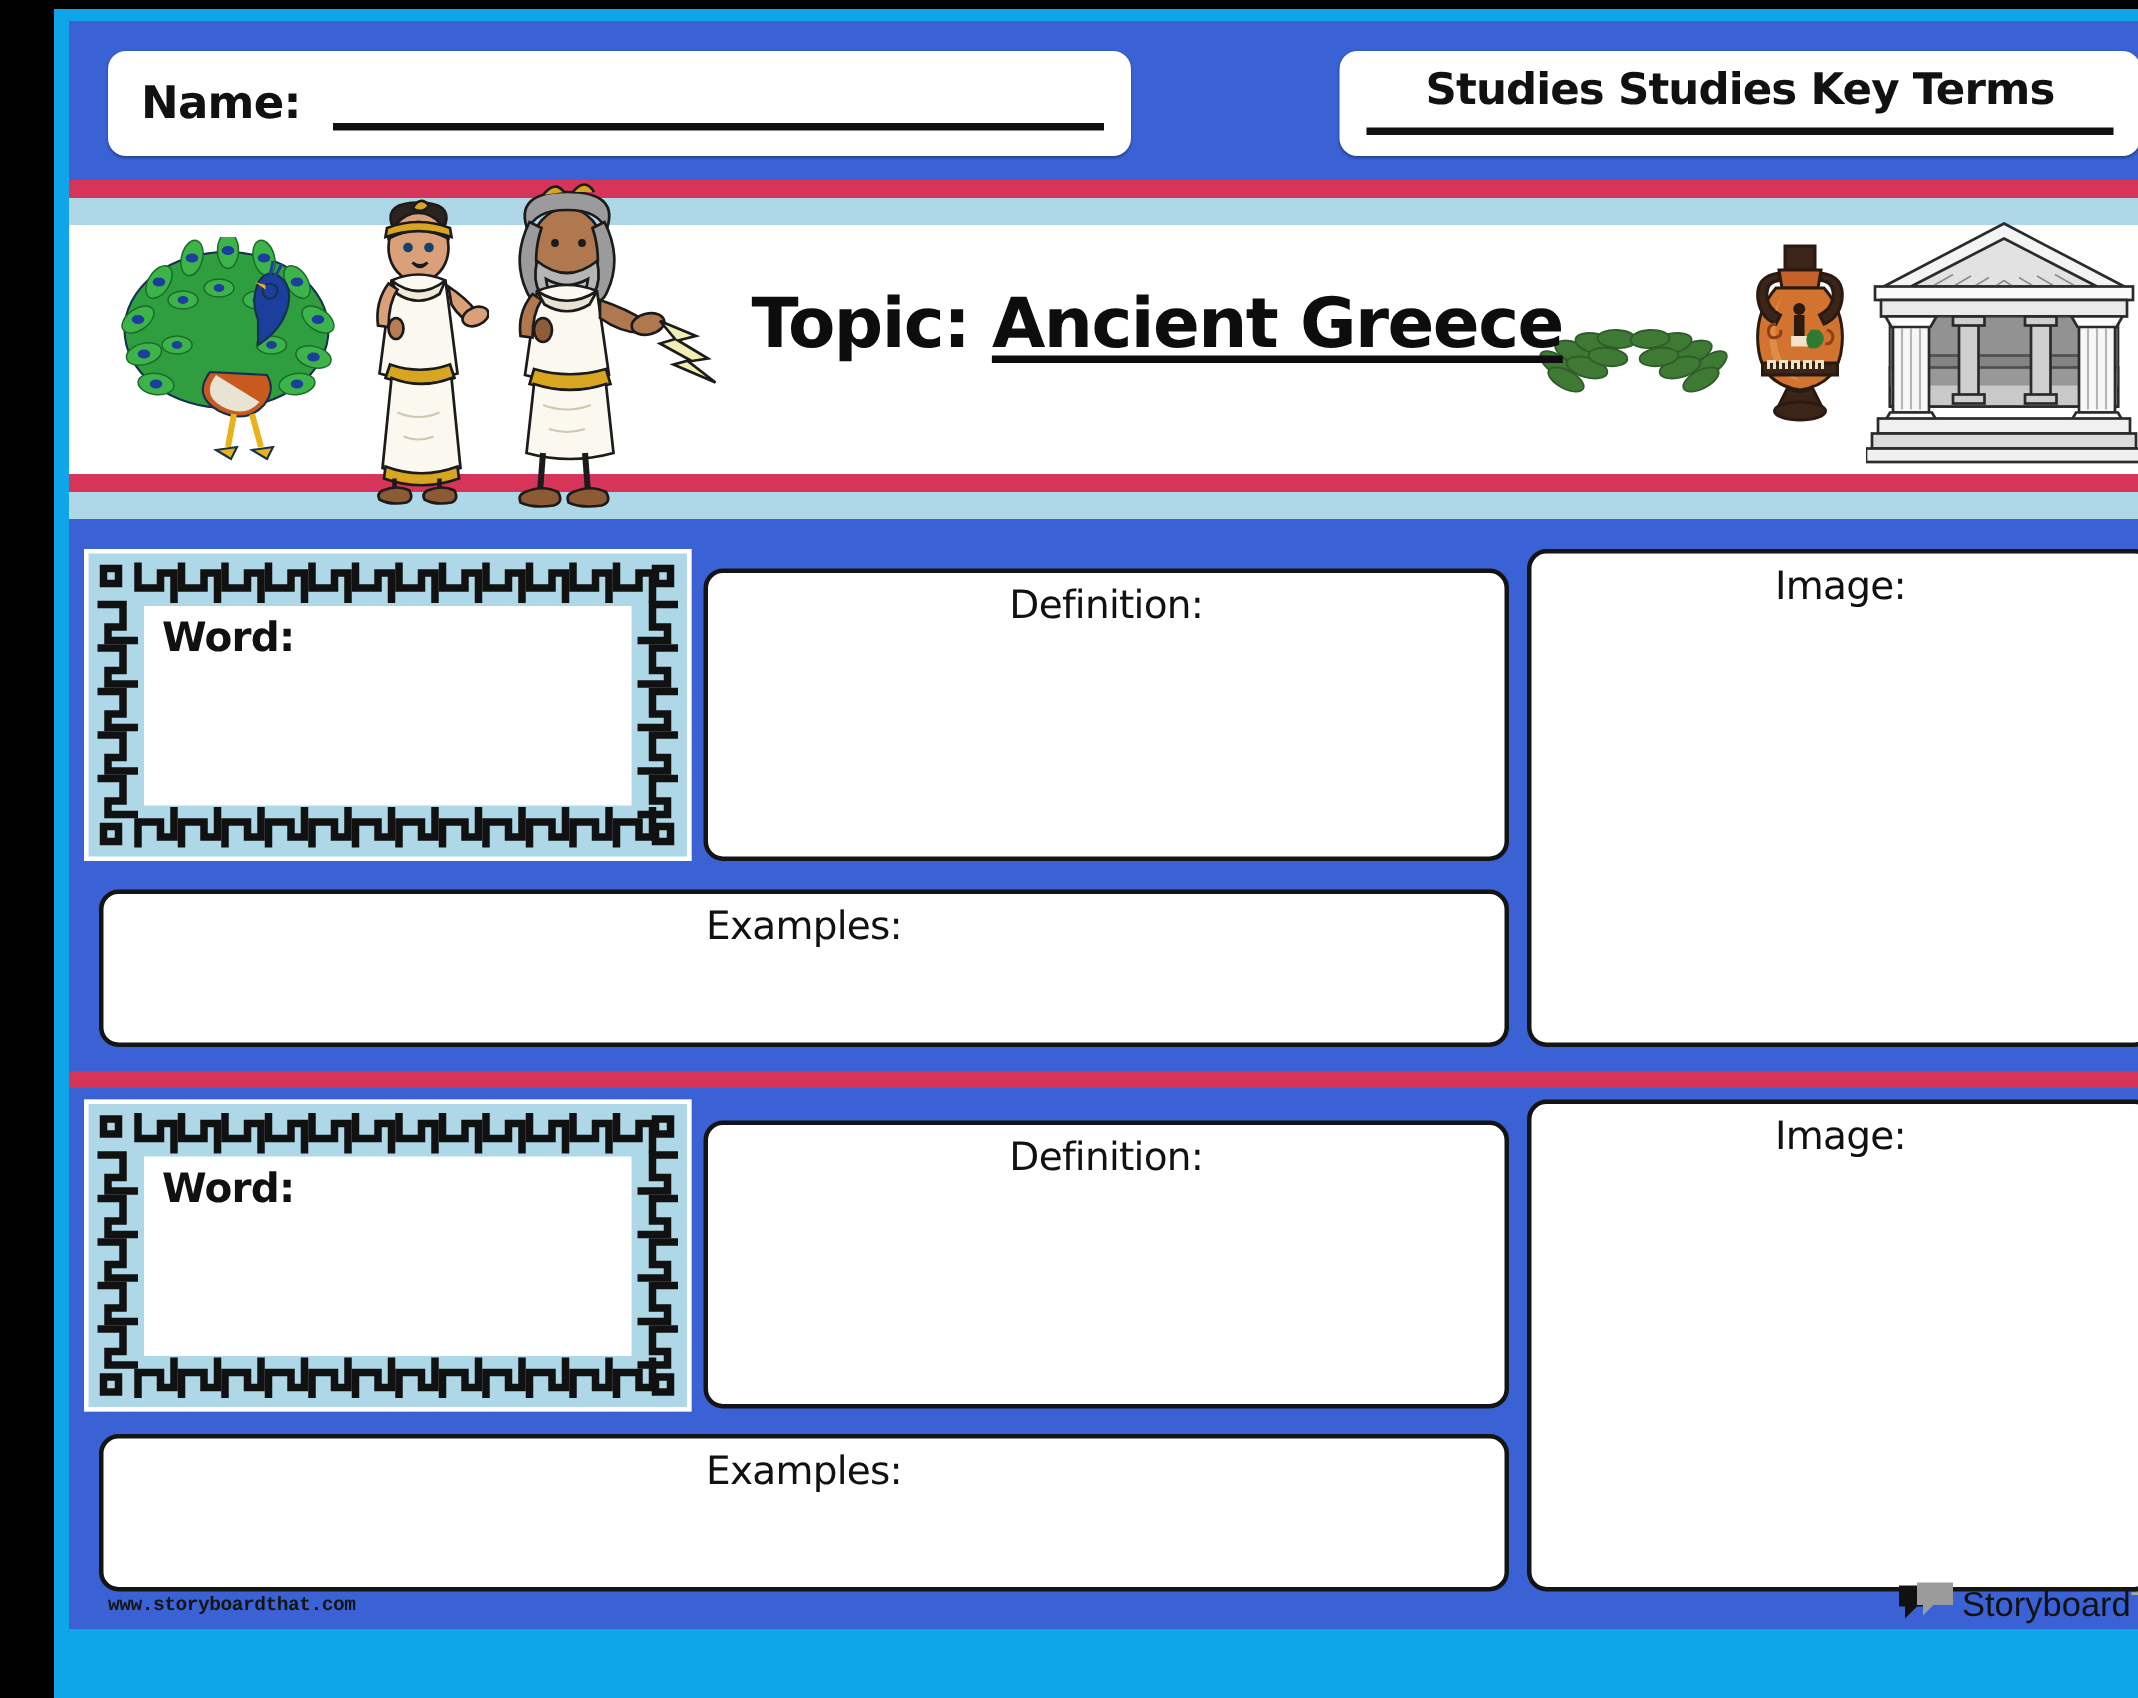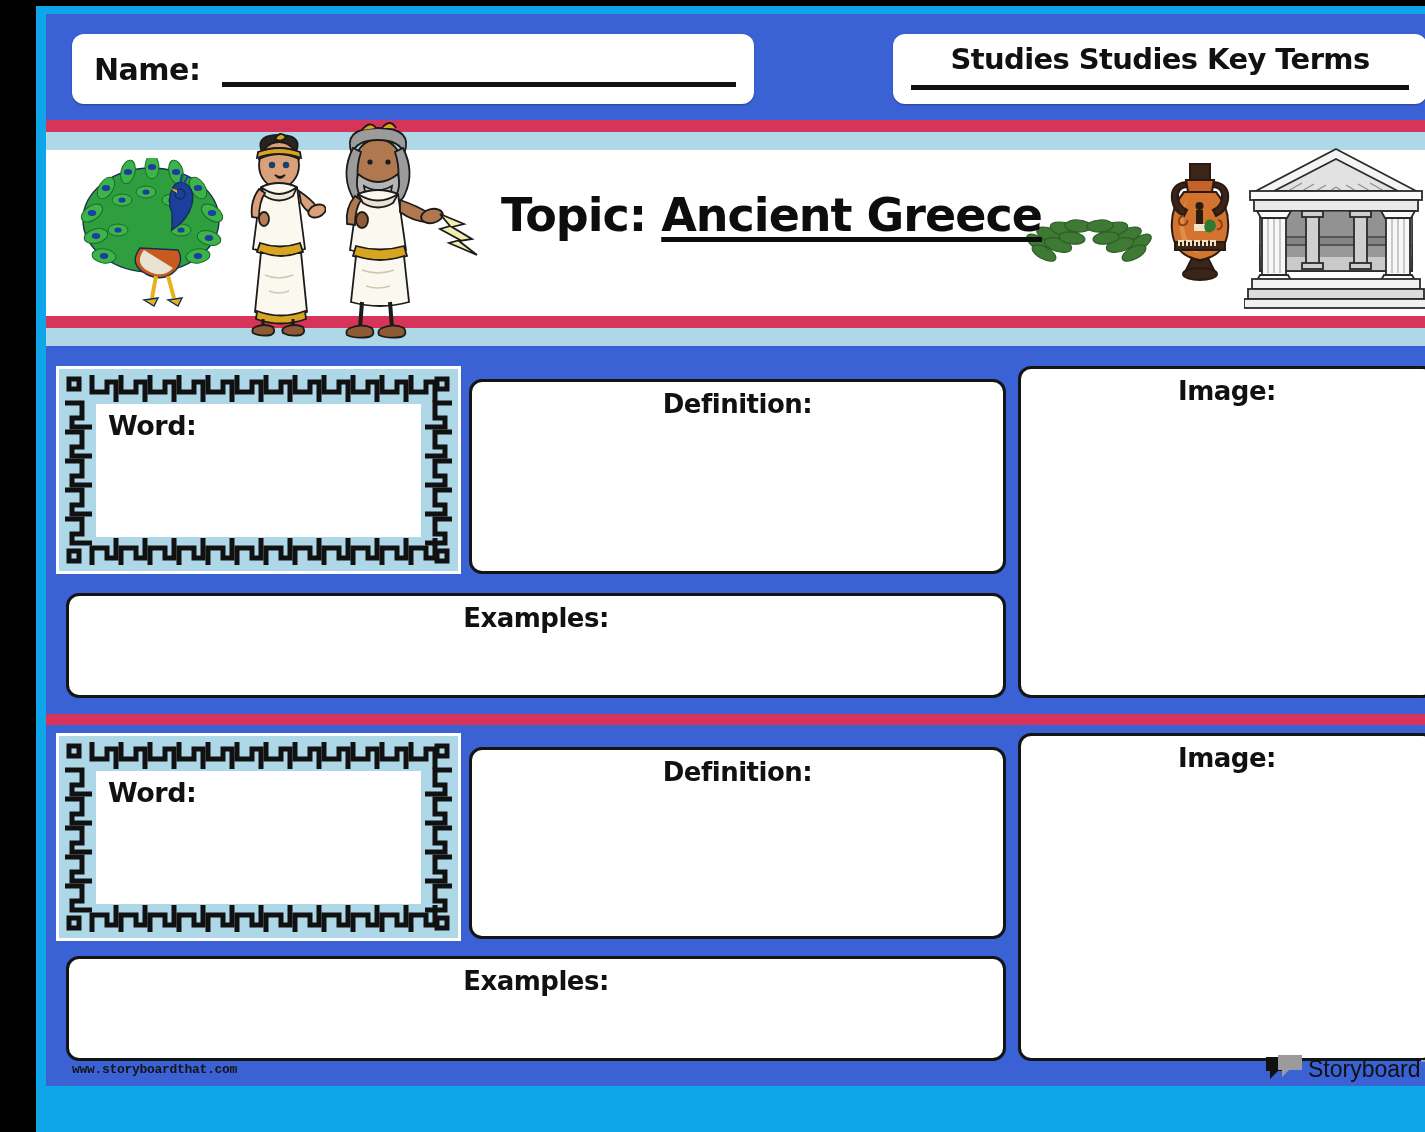--- a/index.html
+++ b/index.html
@@ -172,21 +172,21 @@
     background: #ffffff;
     border: 3px solid #141414;
     border-radius: 13px;
     box-sizing: border-box;
   }
   .field-label {
     position: absolute;
     left: 0; right: 0; top: 7px;
     text-align: center;
     font-size: 26px;
-    font-weight: bold;
+    font-weight: normal;
     font-family: "DejaVu Sans", sans-serif;
     letter-spacing: -.5px;
     color: #111;
   }
 
   
   #footer {
     position: absolute;
     left: 0; top: 1040px;
     width: 1405px; height: 32px;

